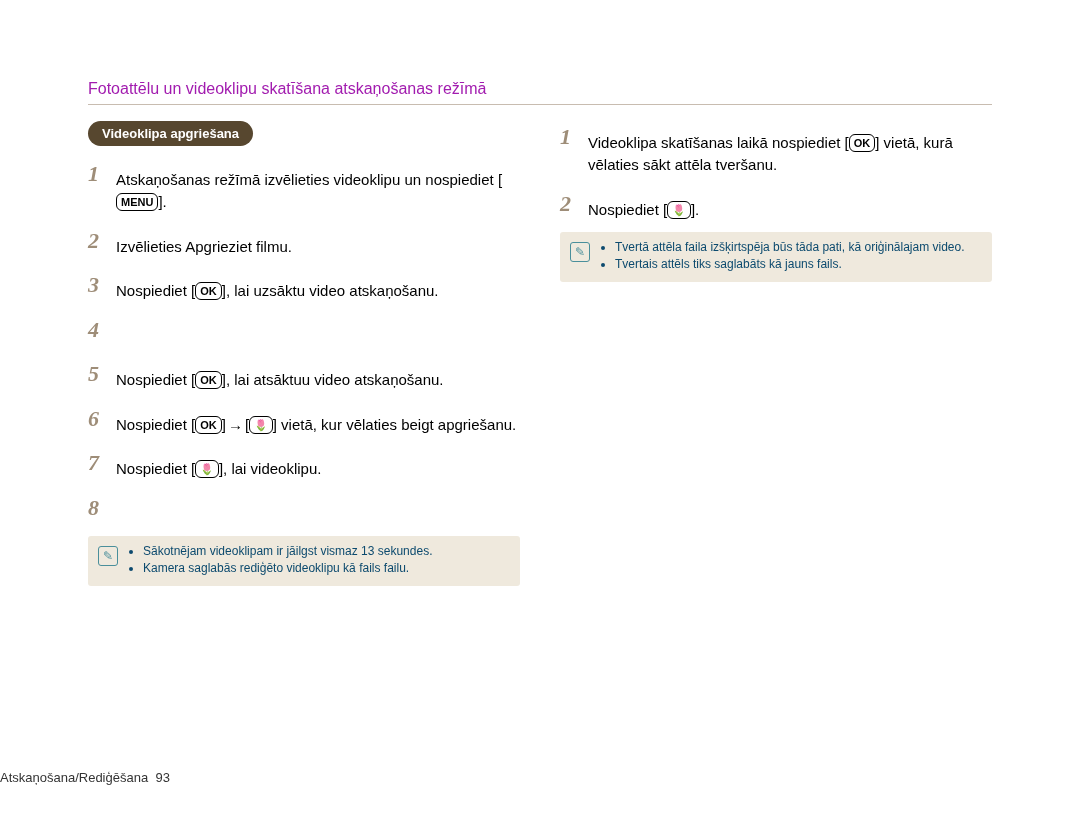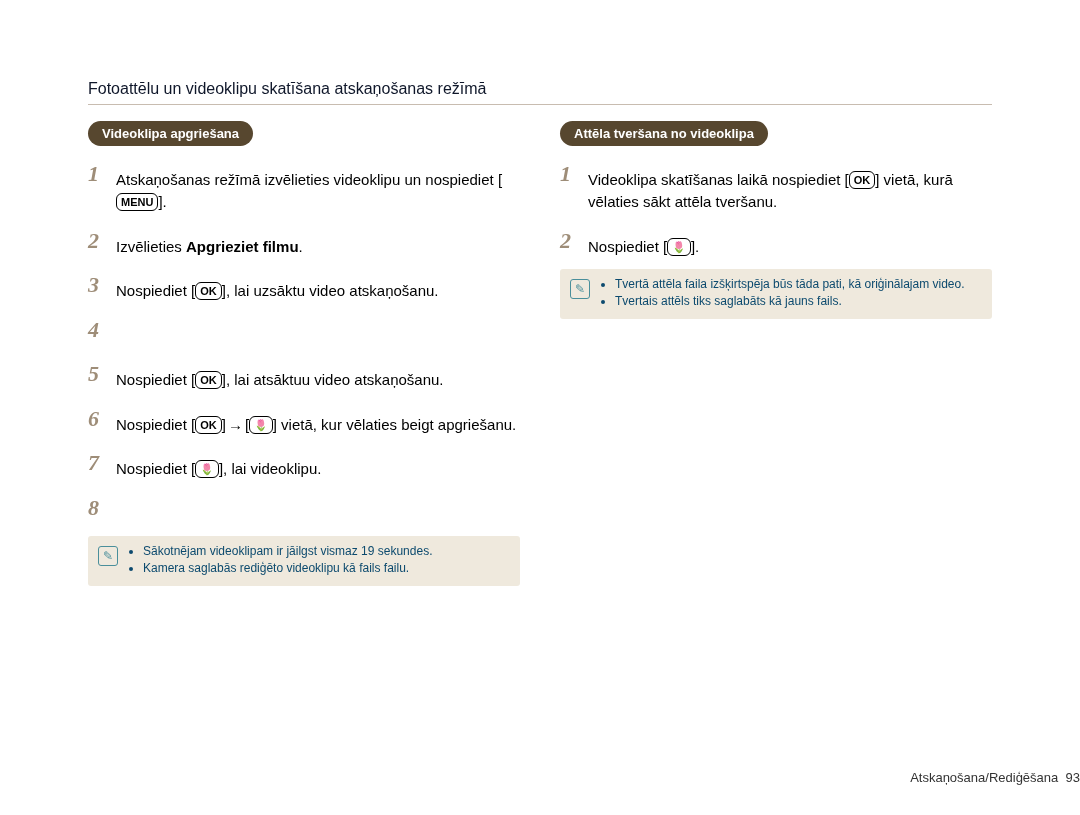--- a/index.html
+++ b/index.html
@@ -9,21 +9,21 @@
     background: #fff;
     width: 1080px;
     height: 815px;
     position: relative;
     color: #000;
   }
   .page {
     padding: 80px 88px 40px 88px;
   }
   .section-title {
-    color: #0f172a;
+    color: #a21caf;
     font-size: 16px;
     margin-bottom: 6px;
   }
   .hr {
     border: none;
     border-top: 1px solid #c8bcb0;
     margin: 0 0 16px 0;
   }
   .columns {
     display: flex;
@@ -108,26 +108,26 @@
     top: -1px;
   }
   .arrow {
     font-size: 15px;
     padding: 0 2px;
   }
   .footer {
     position: absolute;
     bottom: 30px;
     width: 100%;
-    text-align: right;
+    text-align: left;
     font-size: 13px;
     color: #333;
   }
   .bold {
-    font-weight: bold;
+    font-weight: normal;
   }
 </style>
 </head>
 <body>
 
 <div class="page">
   <div class="section-title">Fotoattēlu un videoklipu skatīšana atskaņošanas režīmā</div>
   <hr class="hr">
 
   <div class="columns">
@@ -181,28 +181,27 @@
         </div>
       </div>
 
       <div class="step">
         <div class="num">8</div>
       </div>
 
       <div class="note-box">
         <div class="note-icon">✎</div>
         <ul class="note-list">
-          <li>Sākotnējam videoklipam ir jāilgst vismaz 19 sekundes.</li>
+          <li>Sākotnējam videoklipam ir jāilgst vismaz 13 sekundes.</li>
           <li>Kamera saglabās rediģēto videoklipu kā fails failu.</li>
         </ul>
       </div>
     </div>
 
     <div class="col">
-      <div class="pill">Attēla tveršana no videoklipa</div>
 
       <div class="step">
         <div class="num">1</div>
         <div class="step-text">
           <span>Videoklipa skatīšanas laikā nospiediet [</span><span class="key">OK</span><span>] vietā, kurā vēlaties sākt attēla tveršanu.</span>
         </div>
       </div>
 
       <div class="step">
         <div class="num">2</div>

